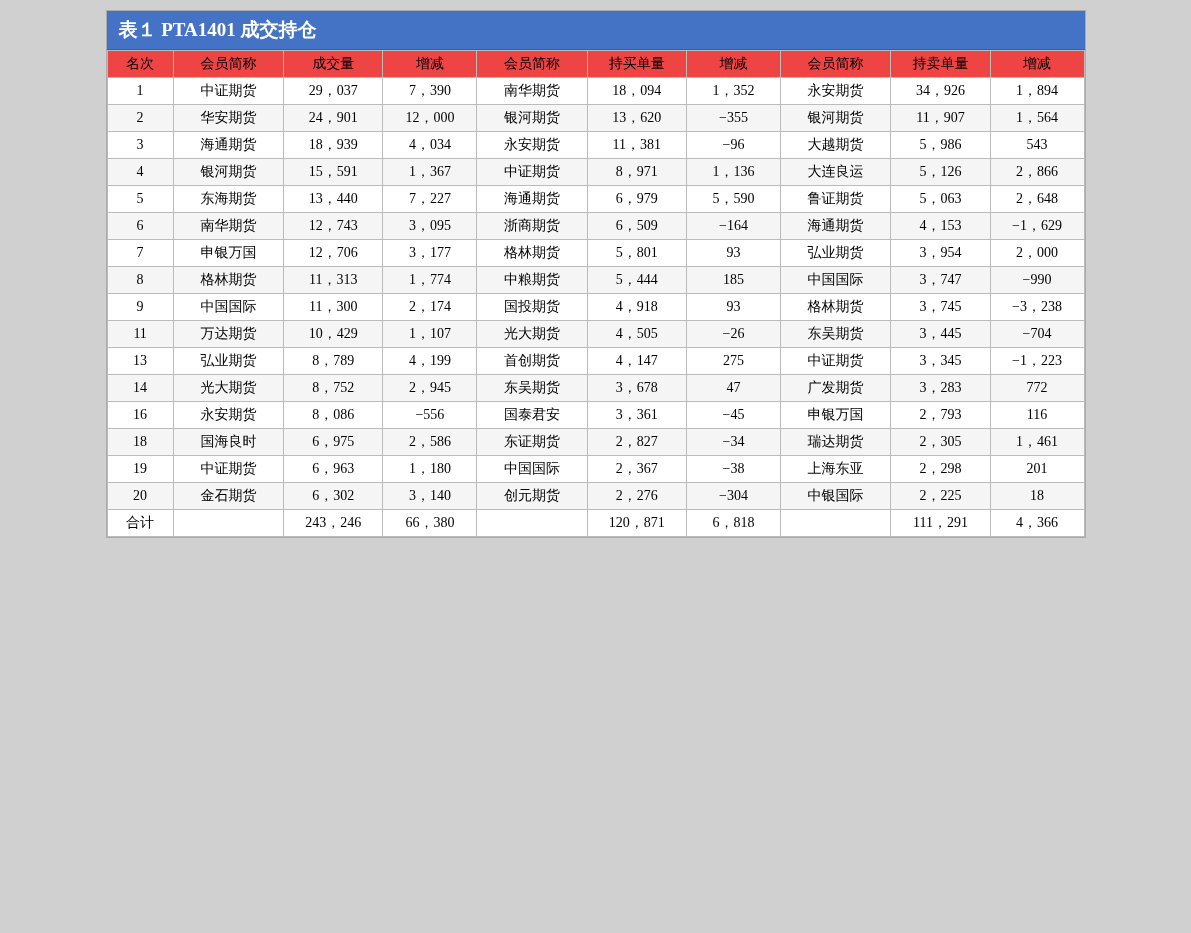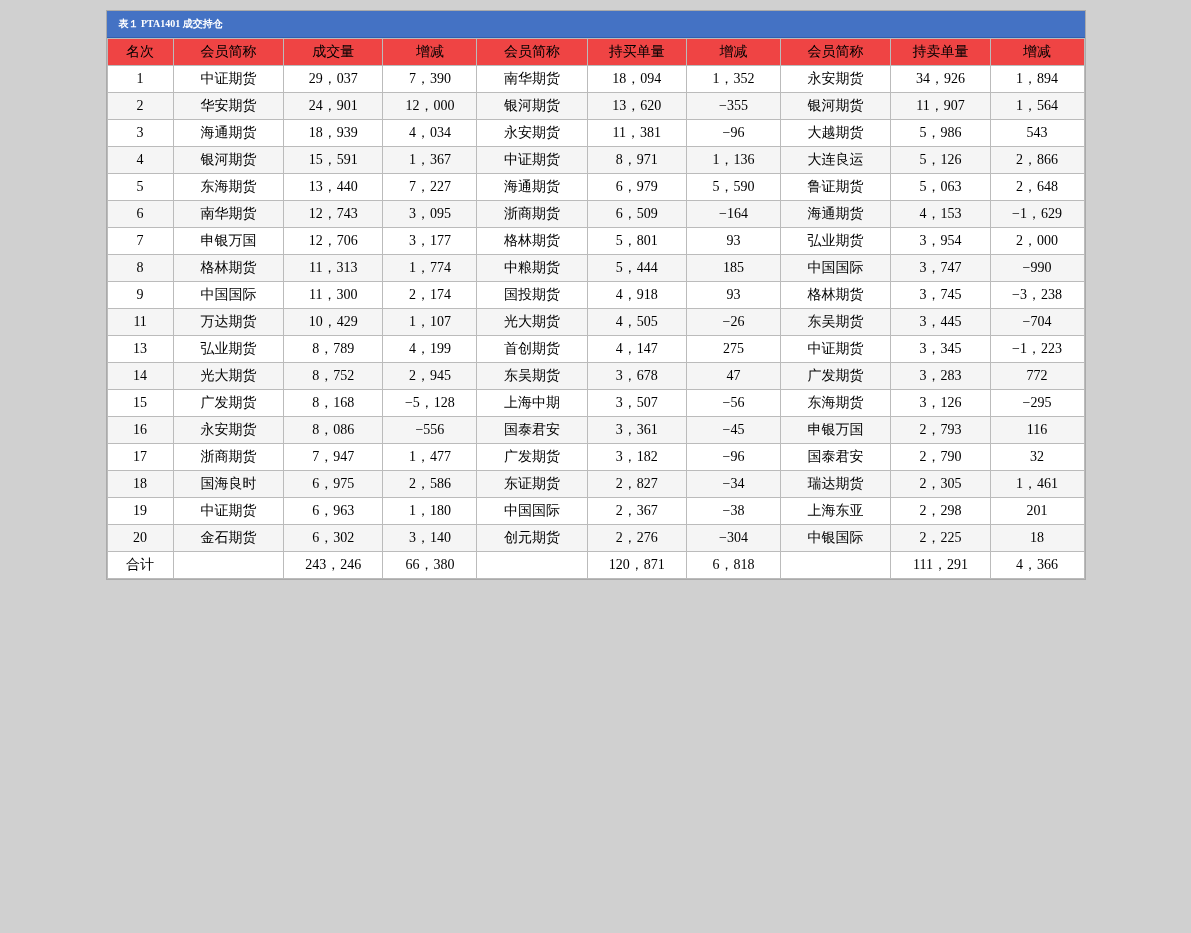--- a/index.html
+++ b/index.html
@@ -14,21 +14,21 @@
       padding: 10px;
     }
     .page-container {
       width: 980px;
       background: #fff;
       border: 1px solid #aaa;
     }
     .table-title {
       background: #4472C4;
       color: #fff;
-      font-size: 10px;
+      font-size: 19px;
       font-weight: bold;
       padding: 6px 12px;
       border-bottom: 1px solid #3060b0;
     }
     table {
       width: 100%;
       border-collapse: collapse;
     }
     th, td {
       border: 1px solid #bbb;
@@ -214,54 +214,30 @@
           <td>8，752</td>
           <td>2，945</td>
           <td>东吴期货</td>
           <td>3，678</td>
           <td>47</td>
           <td>广发期货</td>
           <td>3，283</td>
           <td>772</td>
         </tr>
         <tr>
-          <td>15</td>
-          <td>广发期货</td>
-          <td>8，168</td>
-          <td>−5，128</td>
-          <td>上海中期</td>
-          <td>3，507</td>
-          <td>−56</td>
-          <td>东海期货</td>
-          <td>3，126</td>
-          <td>−295</td>
-        </tr>
-        <tr>
           <td>16</td>
           <td>永安期货</td>
           <td>8，086</td>
           <td>−556</td>
           <td>国泰君安</td>
           <td>3，361</td>
           <td>−45</td>
           <td>申银万国</td>
           <td>2，793</td>
           <td>116</td>
-        </tr>
-        <tr>
-          <td>17</td>
-          <td>浙商期货</td>
-          <td>7，947</td>
-          <td>1，477</td>
-          <td>广发期货</td>
-          <td>3，182</td>
-          <td>−96</td>
-          <td>国泰君安</td>
-          <td>2，790</td>
-          <td>32</td>
         </tr>
         <tr>
           <td>18</td>
           <td>国海良时</td>
           <td>6，975</td>
           <td>2，586</td>
           <td>东证期货</td>
           <td>2，827</td>
           <td>−34</td>
           <td>瑞达期货</td>

